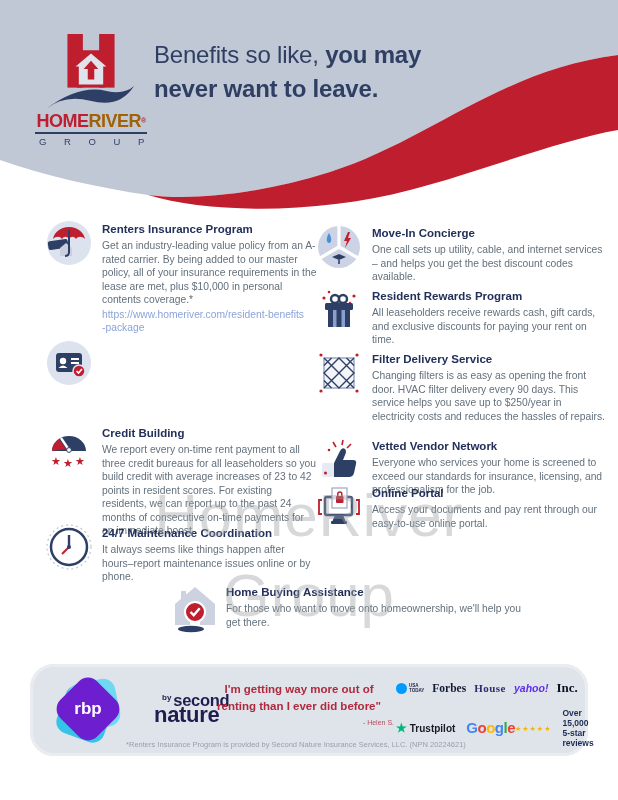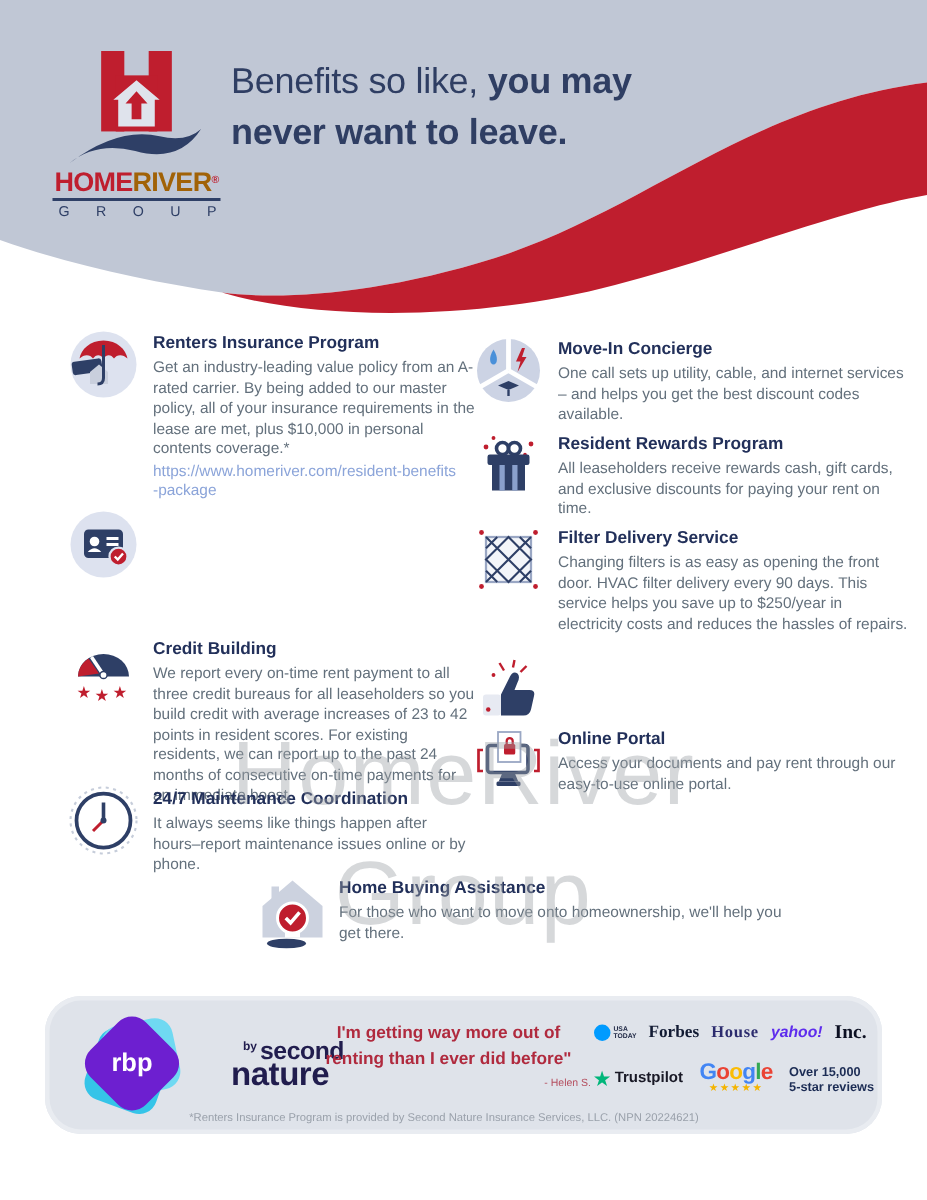--- a/index.html
+++ b/index.html
@@ -62,21 +62,21 @@
   .usatoday{display:flex;align-items:center;gap:2px;}
   .usatoday .dot{width:11px;height:11px;border-radius:50%;background:#009bff;}
   .usatoday .t{font-size:4.5px;font-weight:bold;color:#1a2340;line-height:5px;}
   .forbes{font-family:"Liberation Serif",serif;font-weight:bold;font-size:11.5px;color:#121b33;}
   .house{font-family:"Liberation Serif",serif;font-weight:bold;font-size:11px;color:#2c2c6e;letter-spacing:0.5px;}
   .yahoo{font-weight:bold;font-style:italic;font-size:10.5px;color:#5e2ced;}
   .inc{font-family:"Liberation Serif",serif;font-weight:bold;font-size:13px;color:#0c1022;}
   .reviews-row{position:absolute;left:366px;top:44px;display:flex;align-items:center;gap:11px;}
   .trustpilot{display:flex;align-items:center;gap:3px;font-size:10px;font-weight:bold;color:#191926;}
   .trustpilot .star{color:#00b67a;font-size:12px;line-height:12px;}
-  .google{display:flex;flex-direction:column;align-items:center;line-height:14px;}
+  .google{display:flex;align-items:center;line-height:14px;}
   .google .word{font-weight:bold;font-size:15px;letter-spacing:-0.5px;}
   .google .stars{font-size:7px;color:#f4b400;line-height:7px;letter-spacing:1px;}
   .g1{color:#4285F4}.g2{color:#EA4335}.g3{color:#FBBC05}.g4{color:#4285F4}.g5{color:#34A853}.g6{color:#EA4335}
   .reviews-text{font-size:8.5px;font-weight:bold;color:#1c2c54;line-height:10px;}
   
   .footer-note{position:absolute;left:0;width:592px;top:740px;text-align:center;font-size:7.5px;color:#9aa1ab;z-index:2;}
 </style>
 </head>
 <body>
 
@@ -233,20 +233,24 @@
     <svg width="46" height="46" viewBox="0 0 46 46">
       <line x1="20" y1="10" x2="17" y2="5" stroke="#bf1e2e" stroke-width="1.6"></line>
       <line x1="26" y1="8" x2="27" y2="3" stroke="#bf1e2e" stroke-width="1.6"></line>
       <line x1="31" y1="11" x2="35" y2="7" stroke="#bf1e2e" stroke-width="1.6"></line>
       <circle cx="13" cy="13" r="1.3" fill="#bf1e2e"></circle>
       <rect x="6" y="26" width="12" height="14" rx="2" fill="#e7eaf2"></rect>
       <circle cx="9.5" cy="36" r="1.5" fill="#bf1e2e"></circle>
       <path d="M18 40 V26 L24 14 Q26 10 29 12 Q31 14 29 18 L27 23 H37 Q41 23 40 27 L38 36 Q37 40 33 40 Z" fill="#2e3f66"></path>
     </svg>
   </span>
+  <div class="txt">
+    <h3>Vetted Vendor Network</h3>
+    <p>Everyone who services your home is screened to exceed our standards for insurance, licensing, and professionalism for the job.</p>
+  </div>
 </div>
 
 <div class="item right-col" style="left:316px;top:484px;">
   <span class="icn">
     <svg width="46" height="46" viewBox="0 0 46 46">
       <path d="M6 16 h-3 v14 h3" fill="none" stroke="#bf1e2e" stroke-width="1.8"></path>
       <path d="M40 16 h3 v14 h-3" fill="none" stroke="#bf1e2e" stroke-width="1.8"></path>
       <rect x="9" y="13" width="27" height="18" rx="2" fill="none" stroke="#2e3f66" stroke-width="2.4"></rect>
       <rect x="16" y="4" width="15" height="20" fill="#fff" stroke="#9aa7c4" stroke-width="1.2"></rect>
       <rect x="20" y="12" width="7.5" height="7" rx="1" fill="#bf1e2e"></rect>

